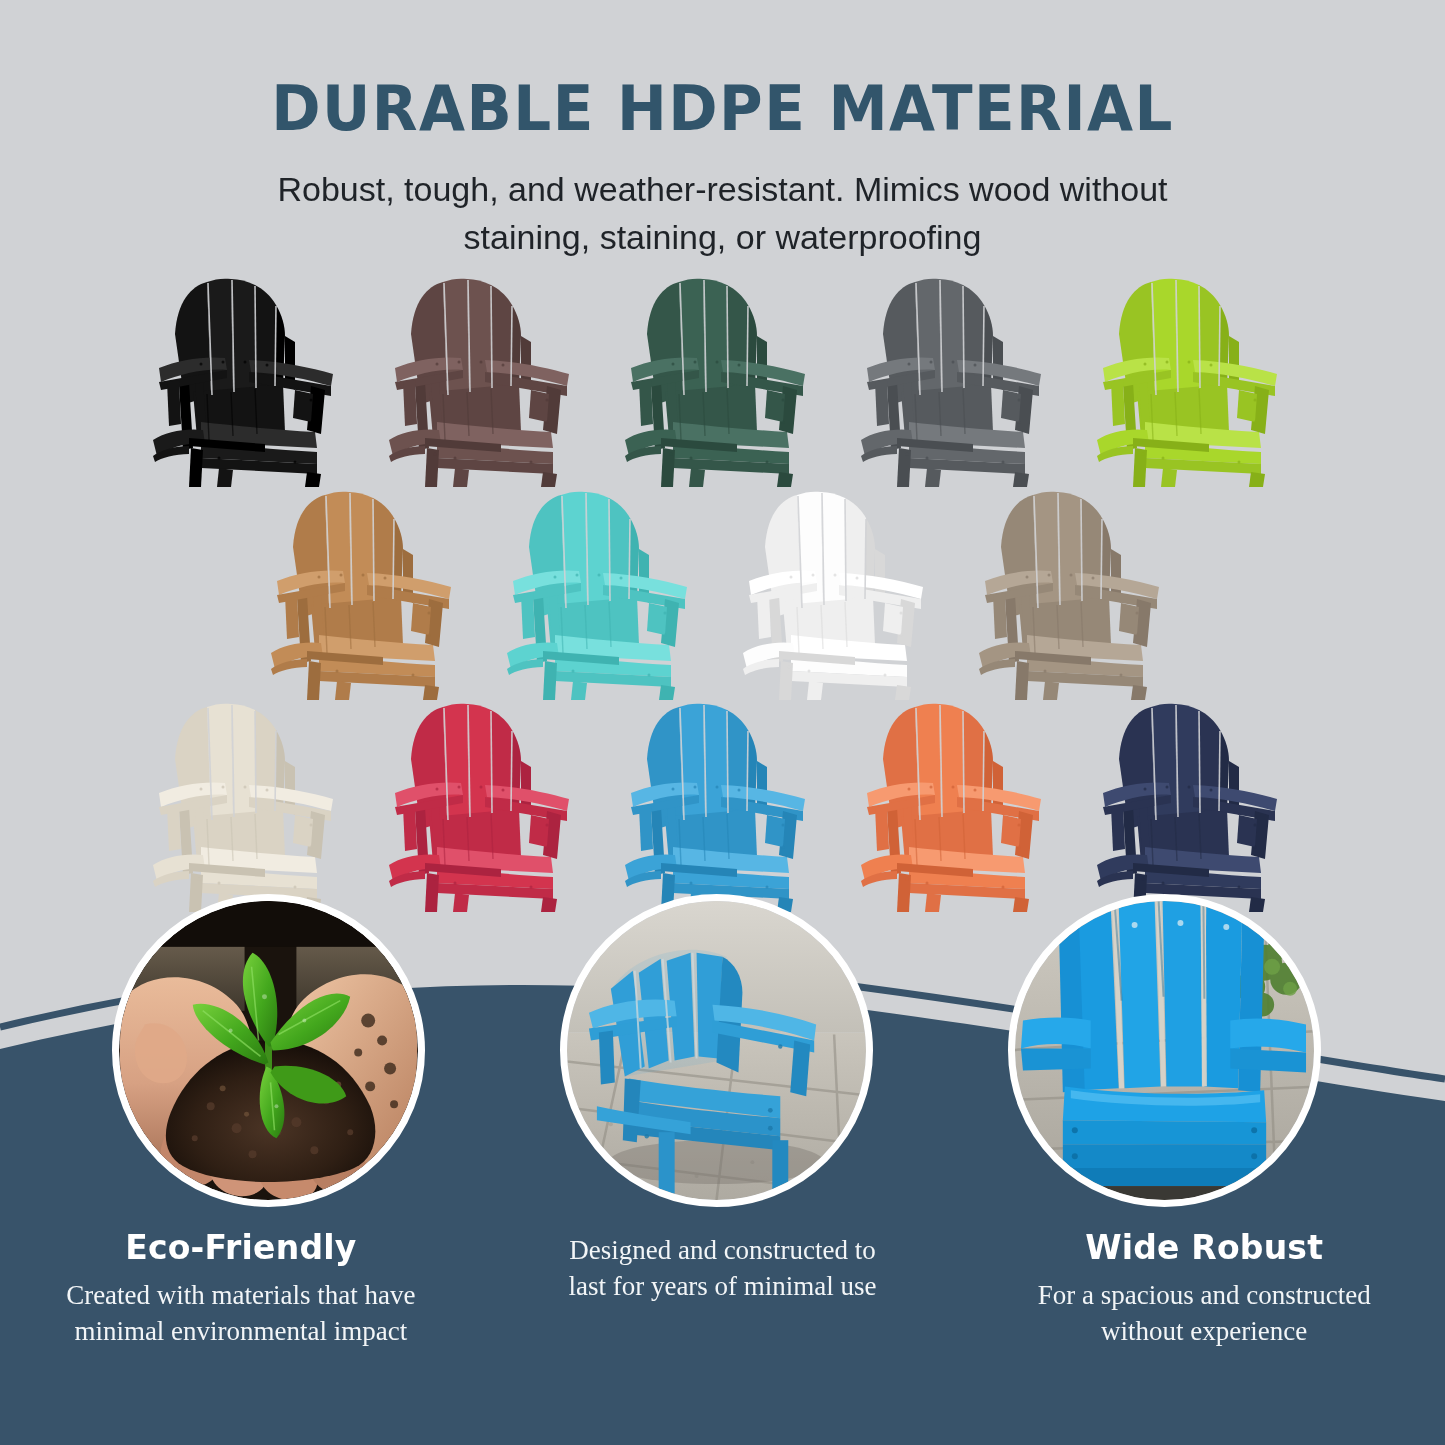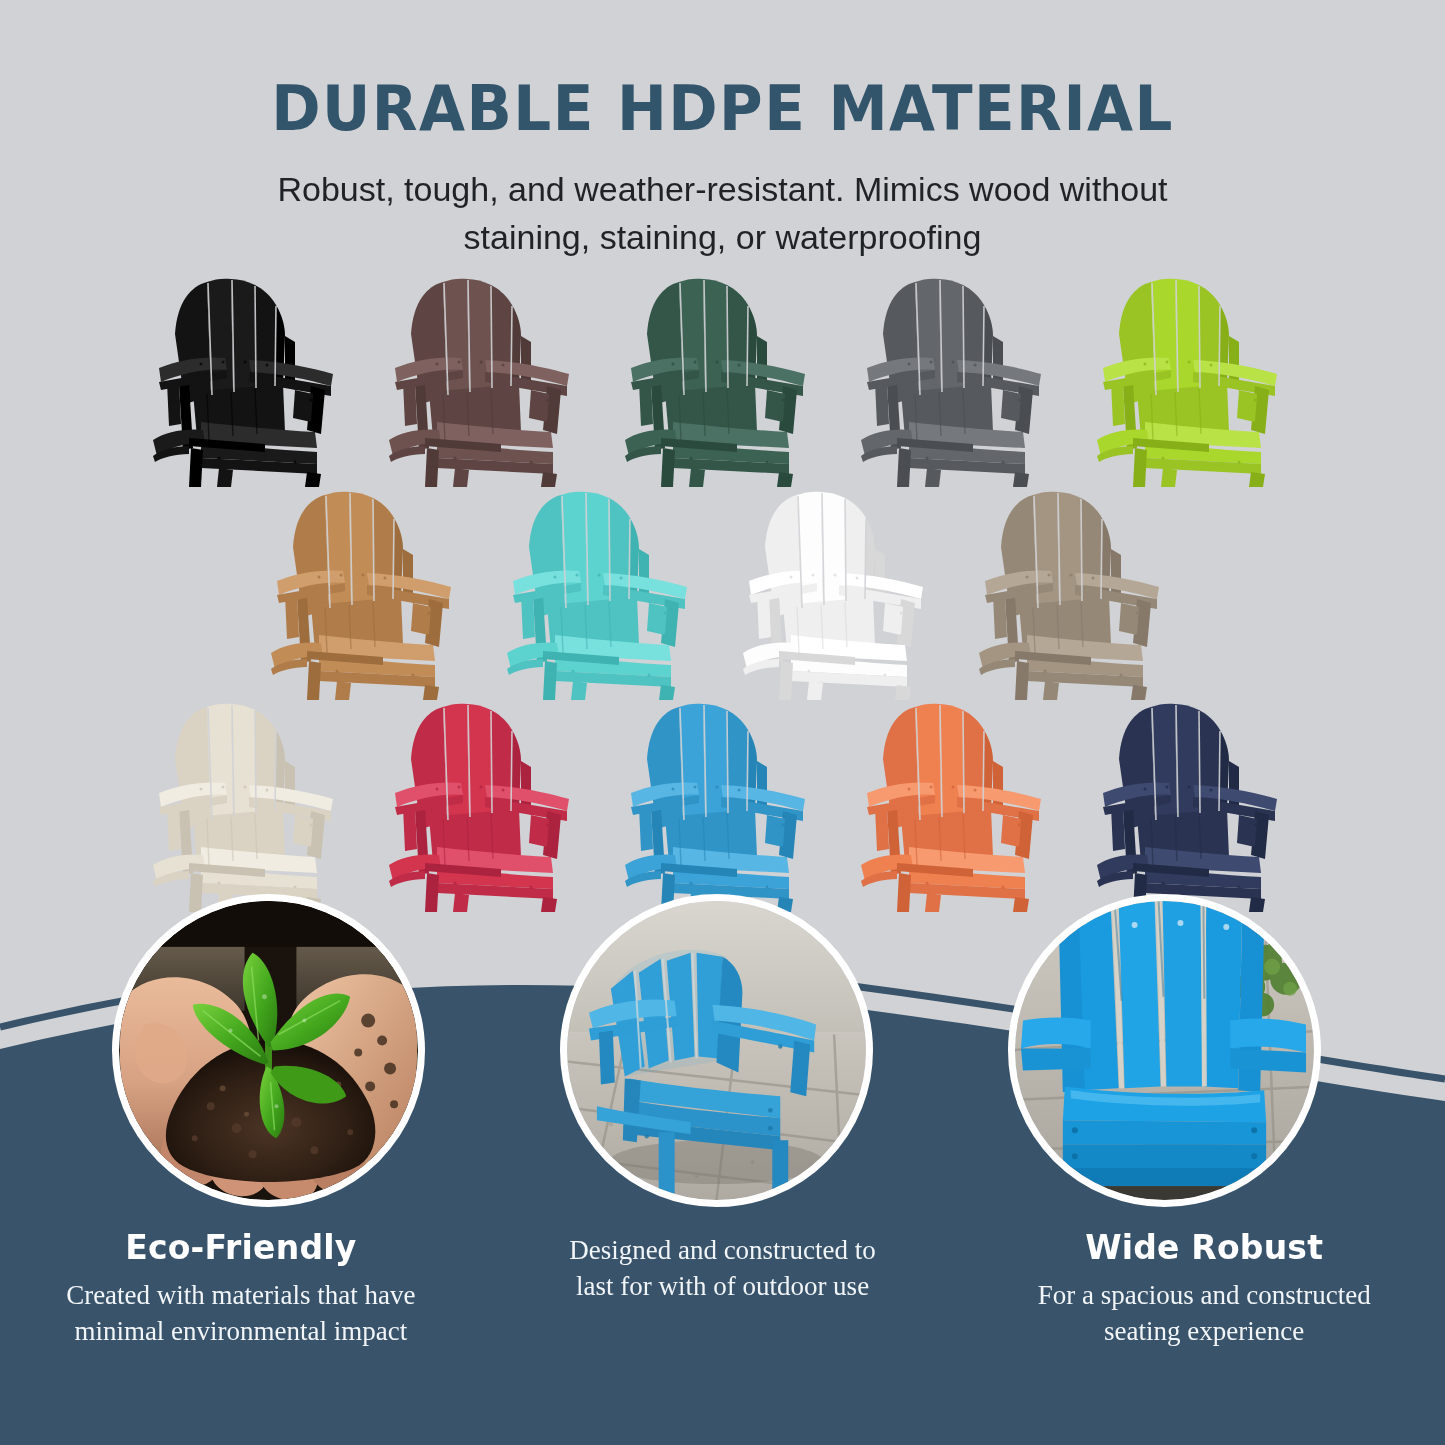--- a/index.html
+++ b/index.html
@@ -1084,25 +1084,25 @@
     <div class="feature">
       <h3 class="feature-title">Eco-Friendly</h3>
       <p class="feature-desc">
         <span>Created with materials that have</span><br>
         <span>minimal environmental impact</span>
       </p>
     </div>
     <div class="feature">
       <p class="feature-desc">
         <span>Designed and constructed to</span><br>
-        <span>last for with of outdoor use</span>
+        <span>last for years of minimal use</span>
       </p>
     </div>
     <div class="feature">
       <h3 class="feature-title">Wide Robust</h3>
       <p class="feature-desc">
         <span>For a spacious and constructed</span><br>
-        <span>seating experience</span>
+        <span>without experience</span>
       </p>
     </div>
   </div>
 
 </div>
 
 </body></html>

